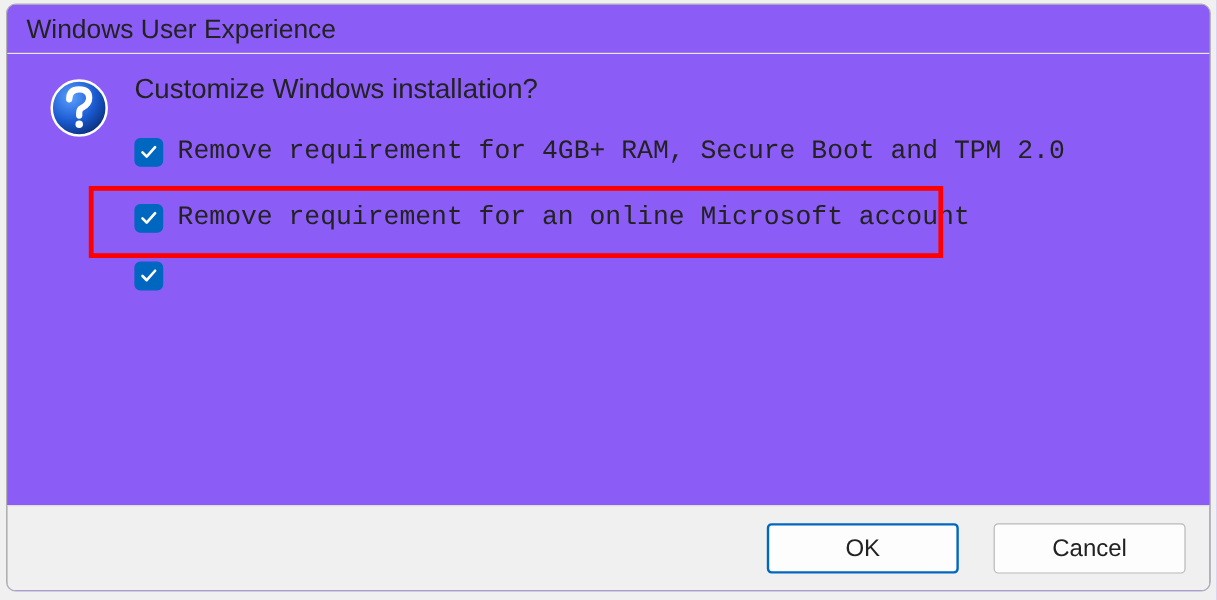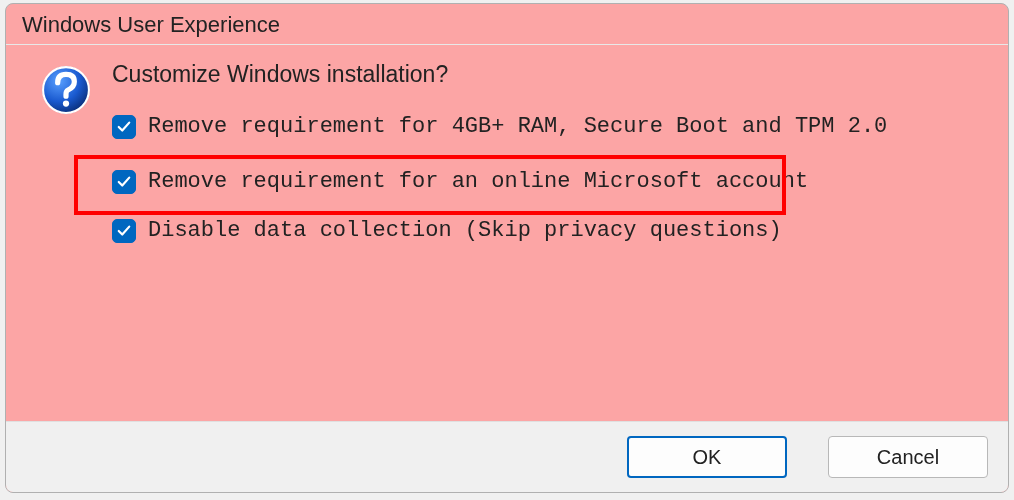--- a/index.html
+++ b/index.html
@@ -13,21 +13,21 @@
       width: 1014px;
       height: 500px;
       position: relative;
     }
     .dialog {
       position: absolute;
       top: 3px;
       left: 5px;
       width: 1004px;
       height: 490px;
-      background: #fca5a5;
+      background: #8b5cf6;
       border: 1px solid #b0b0b0;
       border-radius: 8px;
       display: flex;
       flex-direction: column;
       overflow: hidden;
     }
     .titlebar {
       padding: 8px 16px 6px 16px;
       font-size: 22px;
       color: #222;
@@ -101,21 +101,21 @@
       font-size: 22px;
       color: #222;
       font-family: Liberation Mono, monospace;
     }
     .button-bar {
       background: #f0f0f0;
       border-top: 1px solid #e0e0e0;
       padding: 14px 20px 14px 20px;
       display: flex;
       justify-content: flex-end;
-      gap: 41px;
+      gap: 29px;
     }
     .btn {
       min-width: 160px;
       height: 42px;
       font-size: 20px;
       color: #222;
       background: #fdfdfd;
       border: 1px solid #b8b8b8;
       border-radius: 4px;
       cursor: pointer;
@@ -171,21 +171,20 @@
         </div>
         <span class="opt-label">Remove requirement for an online Microsoft account</span>
       </div>
 
       <div class="opt-row">
         <div class="checkbox checked">
           <svg viewBox="0 0 16 16">
               <path d="M2 8 l4 4 l8 -9" fill="none" stroke="#fff" stroke-width="2.5" stroke-linecap="round" stroke-linejoin="round"></path>
             </svg>
         </div>
-        <span class="opt-label">Disable data collection (Skip privacy questions)</span>
       </div>
 
 
     </div>
   </div>
 
   <div class="button-bar">
     <button class="btn default">OK</button>
     <button class="btn">Cancel</button>
   </div>

